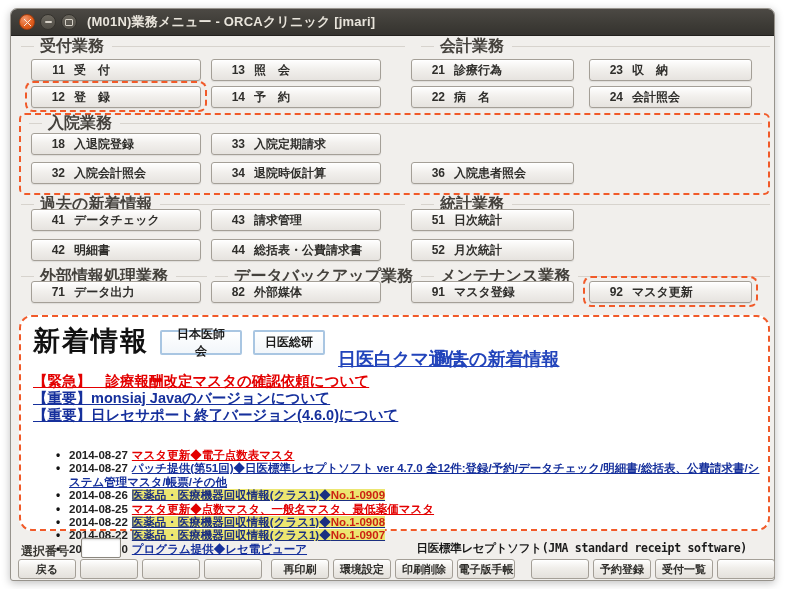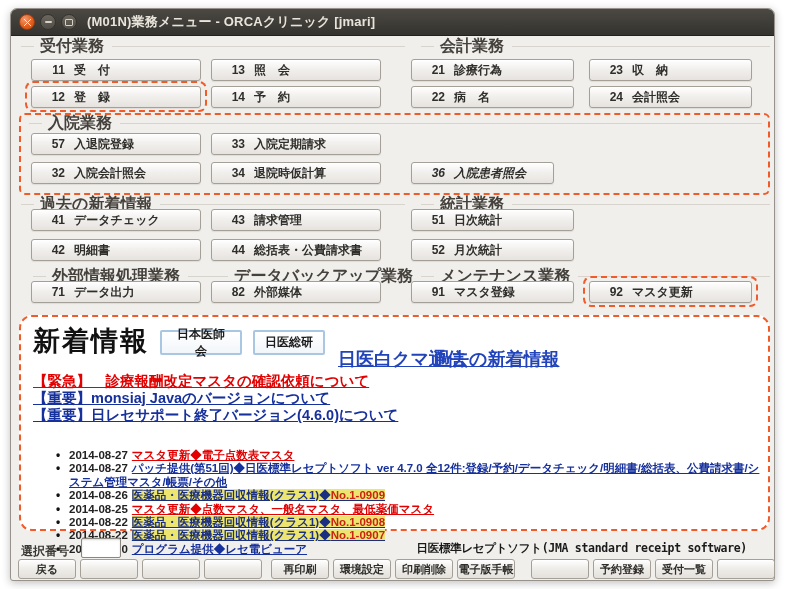--- a/index.html
+++ b/index.html
@@ -131,21 +131,21 @@
   </div>
 
   <div class="dash-box" style="left:8px;top:104px;width:751px;height:82px;"></div>
 
   <div id="menu-layer">
       <div class="legend" style="left: 10px; top: 30px; width: 384px;">受付業務</div>
       <div class="legend" style="left: 410px; top: 30px; width: 349px;">会計業務</div>
       <div class="legend" style="left: 18px; top: 107px; width: 733px;">入院業務</div>
       <div class="legend" style="left: 10px; top: 188px; width: 384px;">過去の新着情報</div>
       <div class="legend" style="left: 410px; top: 188px; width: 349px;">統計業務</div>
-      <div class="legend" style="left: 22px; top: 260px; width: 186px;">外部情報処理業務</div>
+      <div class="legend" style="left: 10px; top: 260px; width: 186px;">外部情報処理業務</div>
       <div class="legend" style="left: 204px; top: 260px; width: 190px;">データバックアップ業務</div>
       <div class="legend" style="left: 410px; top: 260px; width: 349px;">メンテナンス業務</div>
       <div class="menu-btn" style="left: 20px; top: 50px; width: 170px;">
         <span class="code">11</span>
         <span class="lbl">受　付</span>
       </div>
       <div class="menu-btn" style="left: 200px; top: 50px; width: 170px;">
         <span class="code">13</span>
         <span class="lbl">照　会</span>
       </div>
@@ -167,36 +167,36 @@
       </div>
       <div class="menu-btn" style="left: 400px; top: 77px; width: 163px;">
         <span class="code">22</span>
         <span class="lbl">病　名</span>
       </div>
       <div class="menu-btn" style="left: 578px; top: 77px; width: 163px;">
         <span class="code">24</span>
         <span class="lbl">会計照会</span>
       </div>
       <div class="menu-btn" style="left: 20px; top: 124px; width: 170px;">
-        <span class="code">57</span>
+        <span class="code">18</span>
         <span class="lbl">入退院登録</span>
       </div>
       <div class="menu-btn" style="left: 200px; top: 124px; width: 170px;">
         <span class="code">33</span>
         <span class="lbl">入院定期請求</span>
       </div>
       <div class="menu-btn" style="left: 20px; top: 153px; width: 170px;">
         <span class="code">32</span>
         <span class="lbl">入院会計照会</span>
       </div>
       <div class="menu-btn" style="left: 200px; top: 153px; width: 170px;">
         <span class="code">34</span>
         <span class="lbl">退院時仮計算</span>
       </div>
-      <div class="menu-btn" style="left: 400px; top: 153px; width: 143px; font-style: italic;">
+      <div class="menu-btn" style="left: 400px; top: 153px; width: 163px;">
         <span class="code">36</span>
         <span class="lbl">入院患者照会</span>
       </div>
       <div class="menu-btn" style="left: 20px; top: 200px; width: 170px;">
         <span class="code">41</span>
         <span class="lbl">データチェック</span>
       </div>
       <div class="menu-btn" style="left: 200px; top: 200px; width: 170px;">
         <span class="code">43</span>
         <span class="lbl">請求管理</span>

